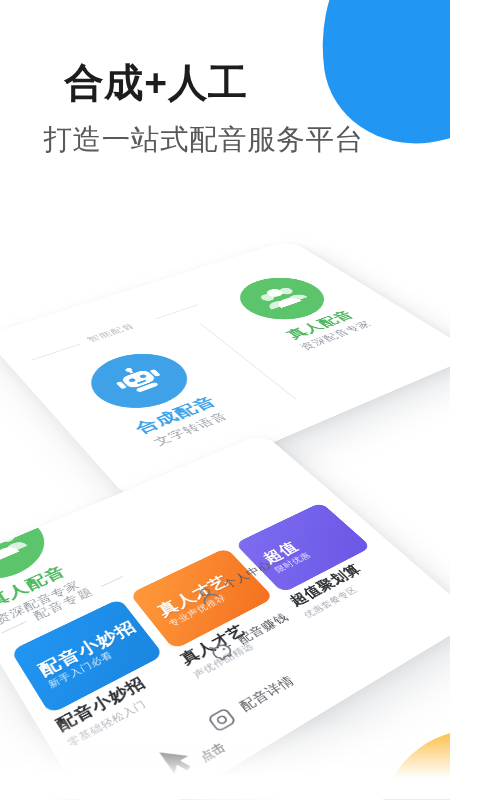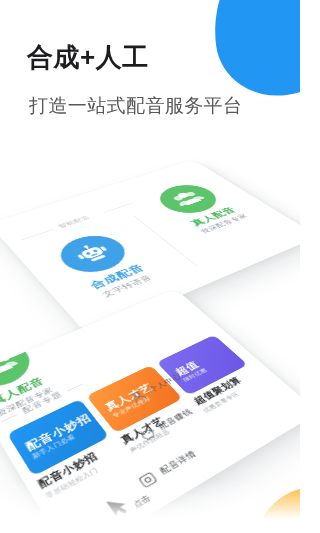--- a/index.html
+++ b/index.html
@@ -41,33 +41,34 @@
     top: 487px;
     width: 108px;
     height: 110px;
     background: #fbaf18;
     border-radius: 58% 42% 40% 60% / 62% 52% 48% 38%;
   }
 
   
   .headline {
     position: absolute;
-    left: 27px;
+    left: 43px;
     top: 42px;
     font-size: 26px;
     line-height: 30px;
     font-weight: bold;
     color: #1d1d1f;
     letter-spacing: 0.5px;
     white-space: nowrap;
+    font-family: Liberation Mono, monospace;
   }
   .subhead {
     position: absolute;
     left: 29px;
-    top: 94px;
+    top: 82px;
     font-size: 19px;
     line-height: 24px;
     color: #58595b;
     letter-spacing: 0.4px;
     white-space: nowrap;
   }
 
   
   .stage {
     position: absolute;

